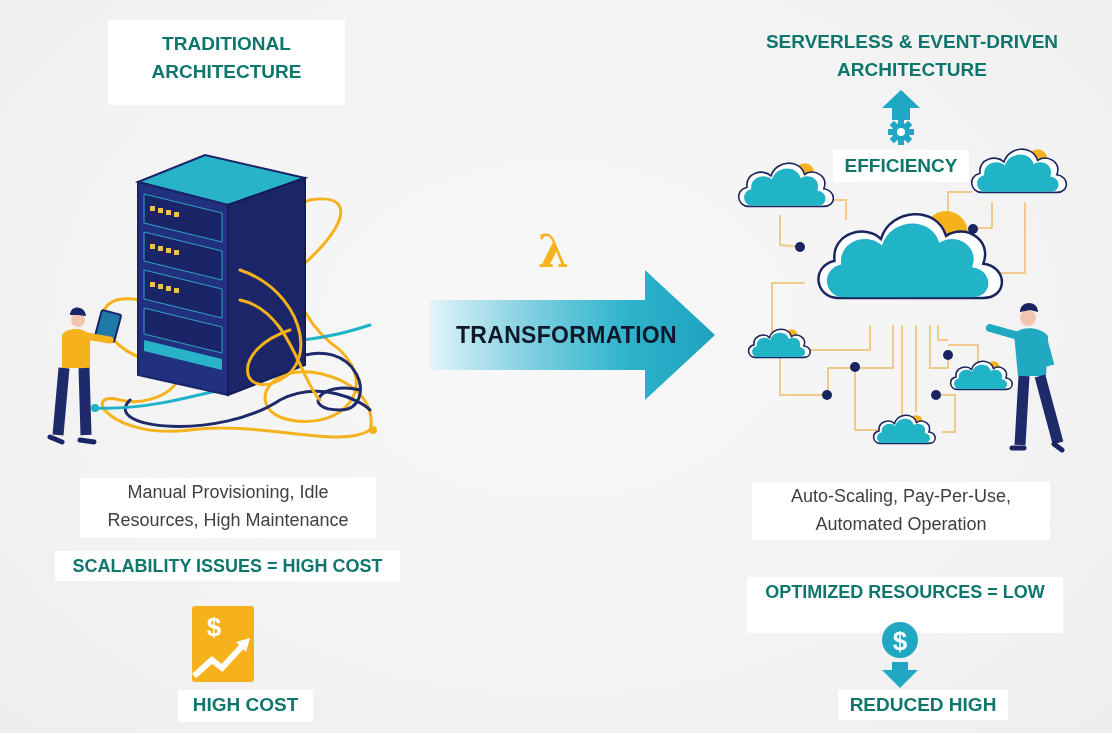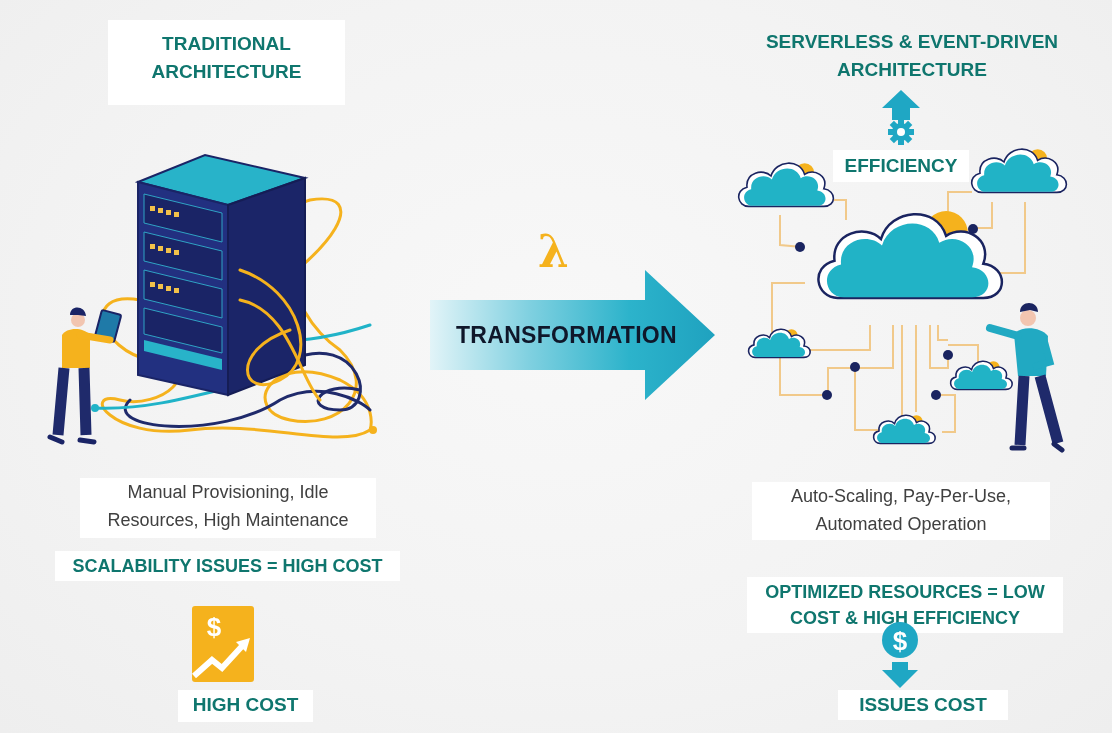--- a/index.html
+++ b/index.html
@@ -223,22 +223,21 @@
   </g>
 </svg>
 
 <div class="label-box desc" style="left:752px; top:482px; width:298px; height:58px;">
   <div>Auto-Scaling, Pay-Per-Use,</div>
   <div>Automated Operation</div>
 </div>
 
 <div class="label-box bold summary" style="left:747px; top:549px; width:316px; height:56px; padding-top:2px; box-sizing:border-box;margin-top:28px;">
   <div>OPTIMIZED RESOURCES = LOW</div>
-  <div>COST &amp; HIGH EFFICIENCY</div>
 </div>
 
 <svg style="left:880px; top:622px;" width="40" height="66" viewBox="0 0 40 66">
   <circle cx="20" cy="18" r="18" fill="#1fa7c4"></circle>
   <text x="20" y="28" font-family="Liberation Sans, sans-serif" font-weight="700" font-size="26" fill="#ffffff" text-anchor="middle">$</text>
   <polygon points="12,40 28,40 28,48 38,48 20,66 2,48 12,48" fill="#1fa7c4"></polygon>
 </svg>
 
-<div class="label-box bold cost" style="left:818px; top:690px; width:170px; height:30px; padding-top:2px; box-sizing:border-box;">ISSUES COST</div>
+<div class="label-box bold cost" style="left:818px; top:690px; width:170px; height:30px; padding-top:2px; box-sizing:border-box;">REDUCED HIGH</div>
 
 </body></html>

